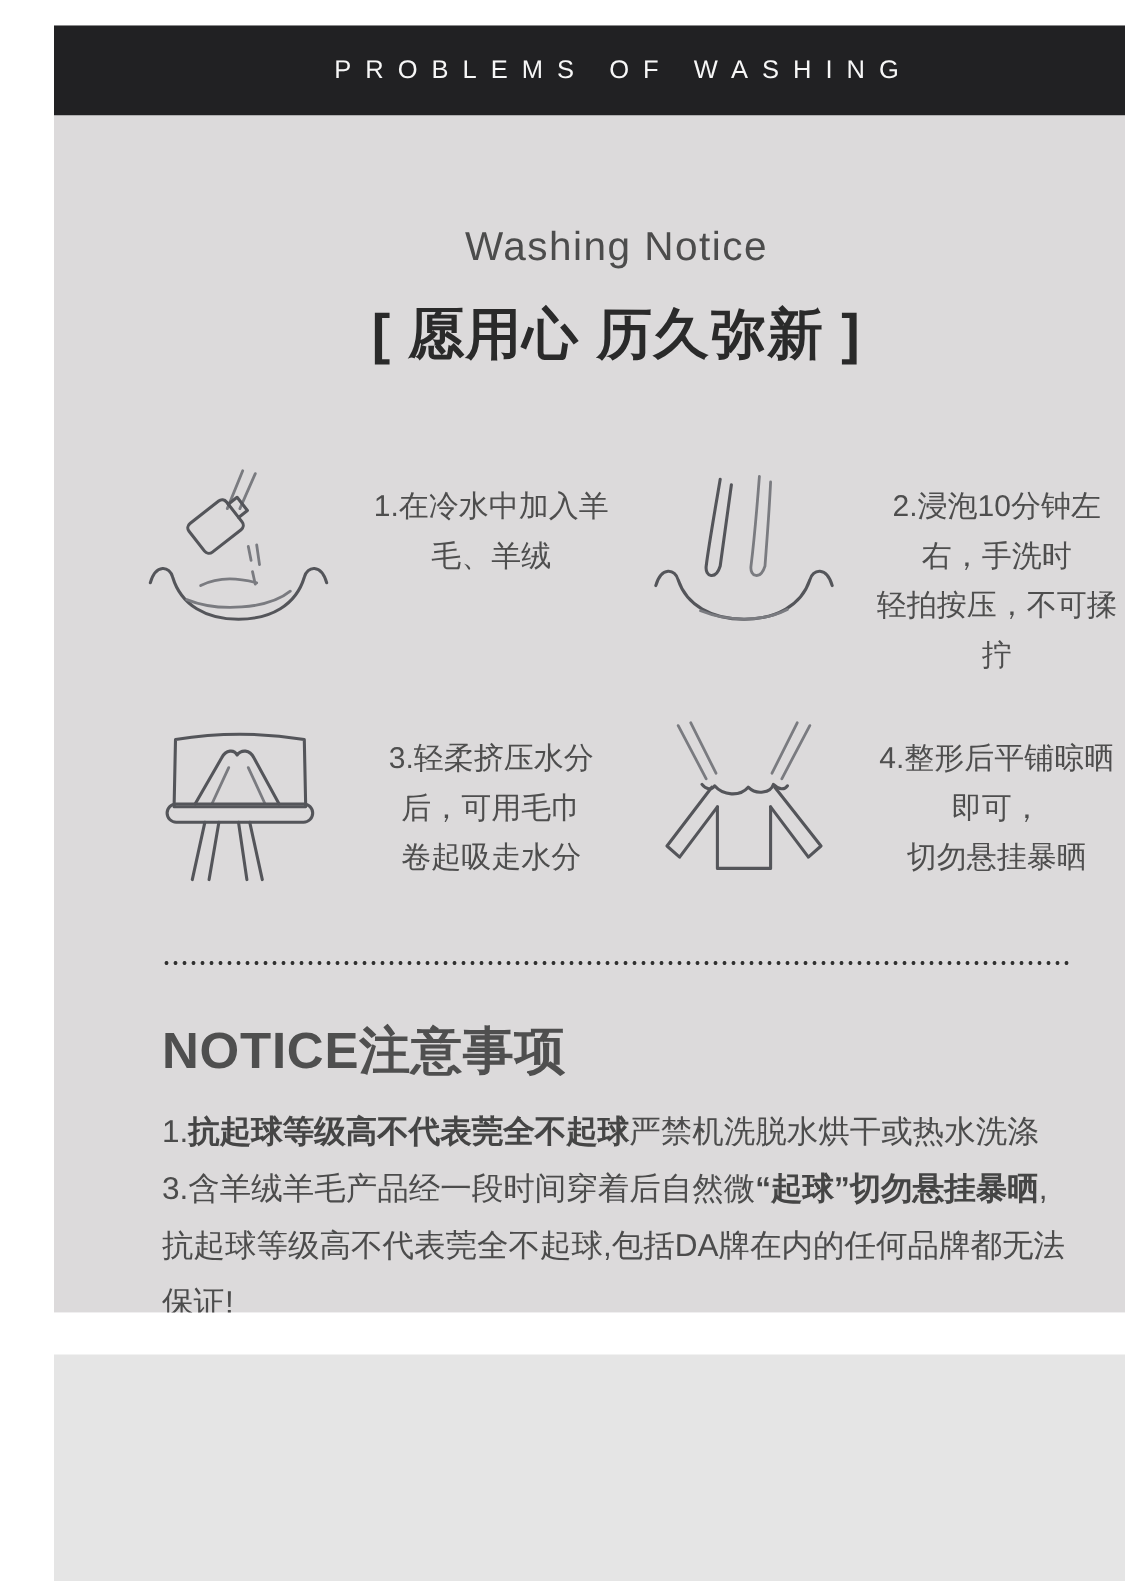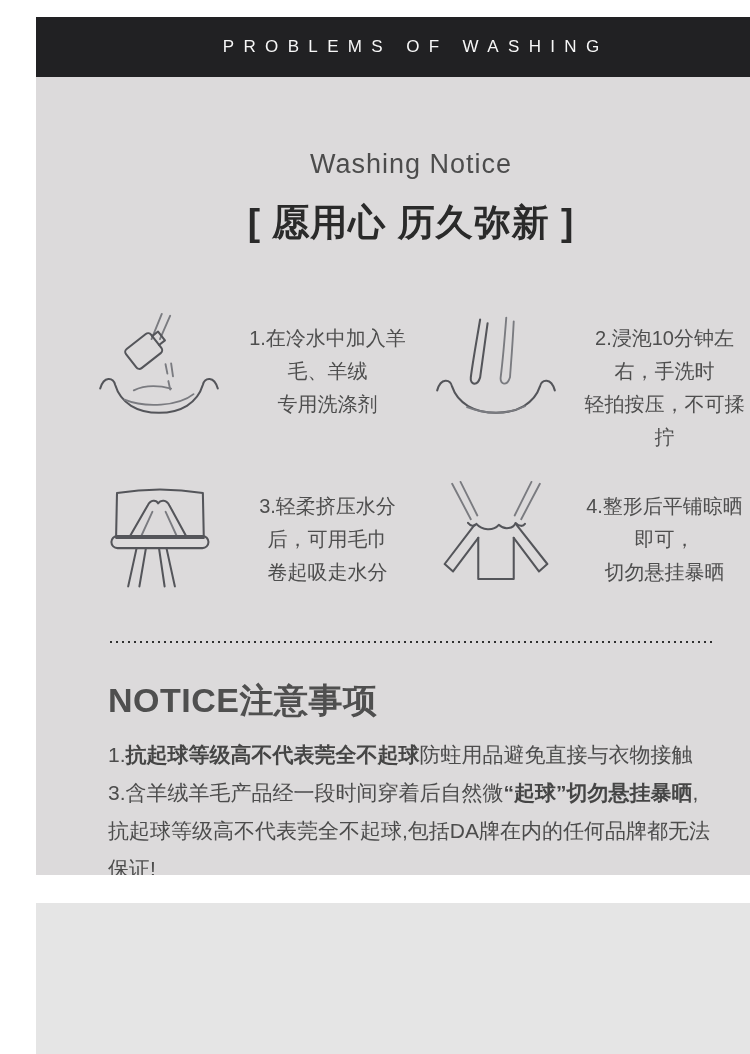--- a/index.html
+++ b/index.html
@@ -87,21 +87,20 @@
               <rect class="icon-stroke" x="52" y="28" width="34" height="26" rx="4"></rect>
               <path class="icon-stroke" d="M86,34 h8 v12 h-8"></path>
             </g>
             <path class="icon-stroke-light" d="M92,56 l2,10 M98,55 l2,14 M95,74 l2,9"></path>
             <path class="icon-stroke" d="M22,82 C26,68 36,70 38,78 C44,98 62,108 85,108 C108,108 126,98 132,78 C134,70 144,68 148,82"></path>
             <path class="icon-stroke-light" d="M58,84 C72,77 86,79 98,82 M48,94 C70,103 106,101 122,88"></path>
           </svg>
         </div>
         <div class="caption">
           <div>1.在冷水中加入羊毛、羊绒</div>
-          <div>专用洗涤剂</div>
         </div>
       </div>
 
       <div class="step">
         <div class="icon-box">
           <svg width="170" height="112" viewBox="0 0 170 120" aria-hidden="true">
             <path class="icon-stroke" d="M68,8 C64,32 60,54 58,70 C57,78 65,80 68,70 C70,56 73,34 76,12"></path>
             <path class="icon-stroke-light" d="M96,6 C94,32 92,54 90,70 C89,78 97,80 100,70 C101,56 103,32 104,10"></path>
             <path class="icon-stroke" d="M22,84 C26,70 36,72 38,80 C44,98 62,108 85,108 C108,108 126,98 132,80 C134,72 144,70 148,84"></path>
             <path class="icon-stroke-light" d="M54,102 C74,110 98,110 116,101"></path>
@@ -145,21 +144,21 @@
         </div>
       </div>
 
     </div>
 
     <div class="divider"></div>
 
     <div class="notice-heading">NOTICE注意事项</div>
 
     <div class="notes">
-      <p class="note"><span>1.</span><b>抗起球等级高不代表莞全不起球</b><span>防蛀用品避免直接与衣物接触</span></p>
+      <p class="note"><span>1.</span><b>抗起球等级高不代表莞全不起球</b><span>严禁机洗脱水烘干或热水洗涤</span></p>
       <p class="note"><span>3.含羊绒羊毛产品经一段时间穿着后自然微</span><b>“起球”切勿悬挂暴晒</b><span>,抗起球等级高不代表莞全不起球,包括DA牌在内的任何品牌都无法保证!</span></p>
     </div>
 
   </div>
 
   <div class="bottom-strip"></div>
 
 </div>
 
 </body></html>

